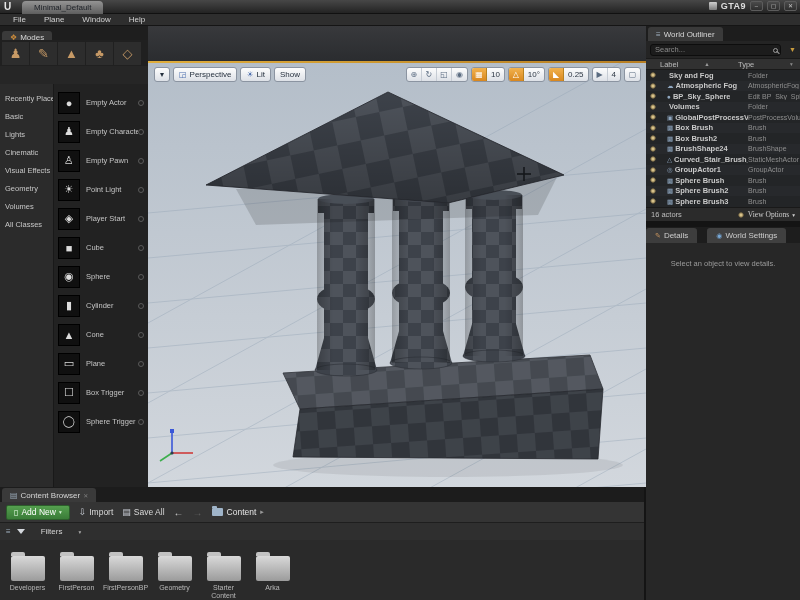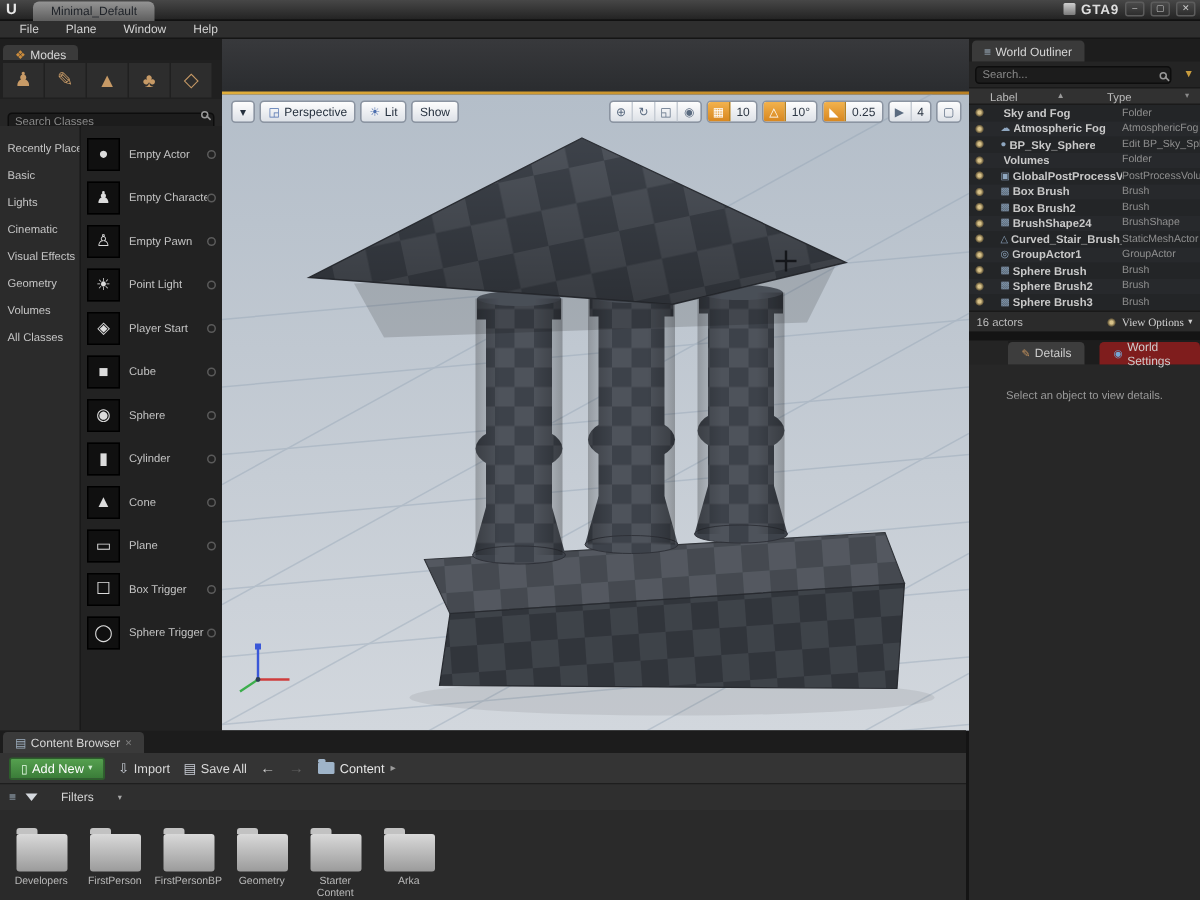--- a/index.html
+++ b/index.html
@@ -94,23 +94,23 @@
   .eye{width:8px;height:8px;margin:0 2px 0 3px;flex:none;border-radius:50%;
        background:radial-gradient(circle at 50% 50%, #d8c289 0 1px, #6d5f3f 2.4px, transparent 3px);}
   .ol-main{flex:1;display:flex;align-items:center;gap:2px;overflow:hidden;white-space:nowrap;padding-left:8px;font-weight:bold;}
   .row-icon{flex:none;font-size:6.5px;color:#8fa7c0;display:inline-block;line-height:7px;}
   .ol-label{color:#c9c9c9;overflow:hidden;}
   .ol-type{width:52px;flex:none;overflow:hidden;white-space:nowrap;color:#8f8f8f;font-size:7px;}
   .ol-footer{height:14px;background:#2b2b2b;border-top:1px solid #191919;display:flex;
              align-items:center;font-size:7.5px;color:#bdbdbd;padding:0 5px;}
   .ol-footer .vo{margin-left:auto;display:flex;align-items:center;gap:3px;color:#cfcfcf;font-family:Liberation Serif, serif;}
   .rp-gap{height:6px;background:#141414;}
-  .det-tabrow{height:16px;background:#1d1d1d;display:flex;align-items:flex-end;gap:10px;padding-left:0;margin-left:26px;}
+  .det-tabrow{height:16px;background:#1d1d1d;display:flex;align-items:flex-end;gap:10px;padding-left:0;}
   .det-tab{display:inline-flex;align-items:center;gap:3px;height:15px;padding:0 9px;
-           background:#7f1d1d;border-radius:3px 3px 0 0;font-size:8px;color:#cdcdcd;}
+           background:#404040;border-radius:3px 3px 0 0;font-size:8px;color:#cdcdcd;}
   .det-tab.selected{background:#3d3d3d;}
   .det-tab .tab-glyph{font-size:7px;}
   .det-glyph-details{color:#c9955e;}
   .det-glyph-world{color:#76a7d6;}
   .det-body{height:526px;background:#272727;}
   .det-msg{padding-top:16px;text-align:center;font-size:7.5px;color:#9b9b9b;}
 
   
   .content-browser{position:absolute;left:0;top:487px;width:644px;height:113px;background:#2a2a2a;}
   .cb-tabrow{height:15px;background:#1c1c1c;display:flex;align-items:flex-end;}
@@ -199,24 +199,20 @@
         </div>
 
         <div class="mode-tool">
           <span class="mode-glyph">♣</span>
         </div>
 
         <div class="mode-tool">
           <span class="mode-glyph">◇</span>
         </div>
       </div>
-    <div class="mp-search">
-      <input class="dark-input" placeholder="Search Classes" style="">
-      <span class="mag"></span>
-    </div>
     <div class="mp-body">
       <div class="cat-col">
 
       <div class="cat">Recently Placed</div>
           <div class="cat">Basic</div>
           <div class="cat">Lights</div>
           <div class="cat">Cinematic</div>
           <div class="cat">Visual Effects</div>
           <div class="cat">Geometry</div>
           <div class="cat">Volumes</div>

